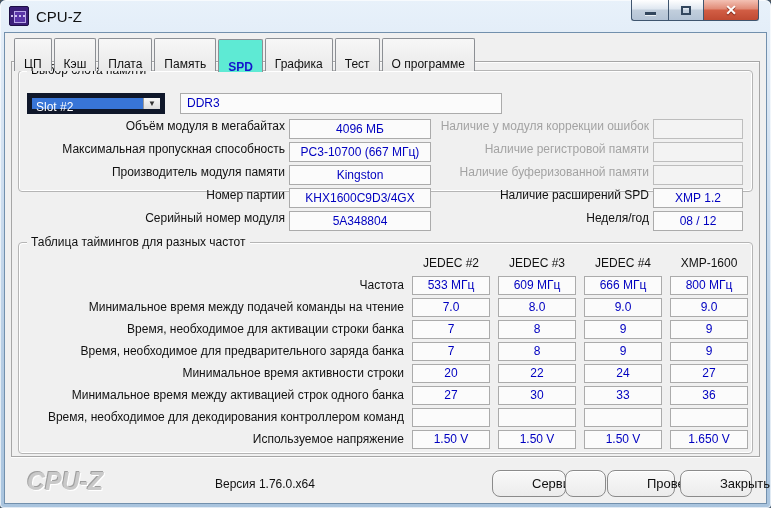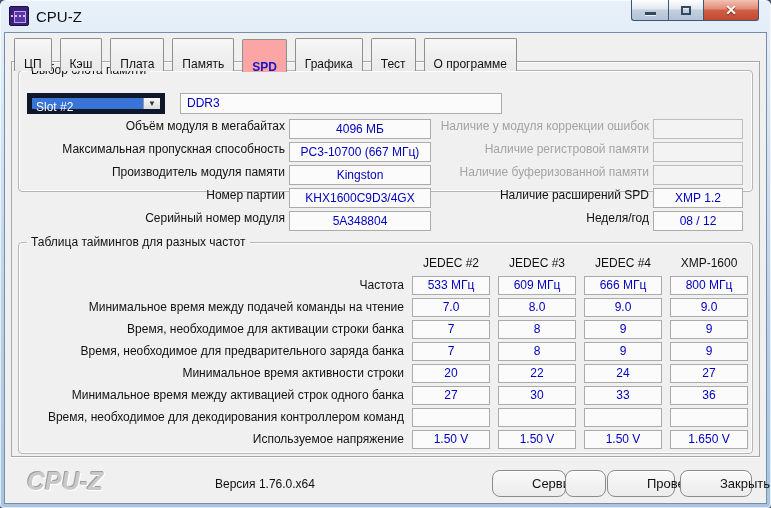--- a/index.html
+++ b/index.html
@@ -38,22 +38,22 @@
   .glyph-max{ width:10px; height:9px; border:2px solid #33475e; background:transparent;}
 
   
   .client{ position:absolute; left:4px; right:4px; top:32px; bottom:4px;
     background:#f0f0f0; border:1px solid #7290ad; }
 
   
   .tabs{ position:absolute; top:5px; left:9px; display:flex; align-items:flex-end; z-index:3; }
   .tab{ height:20px; line-height:19px; padding:16px 9px; font-size:12px; color:#111;
     border:1px solid #8c8f94; border-bottom:none; border-radius:2px 2px 0 0;
-    background:linear-gradient(#f7f7f7,#e9e9e9); margin-right:8px; cursor:default; }
-  .tab.active{ height:23px; line-height:22px; background:#fca5a5;
+    background:linear-gradient(#f7f7f7,#e9e9e9); margin-right:2px; cursor:default; }
+  .tab.active{ height:23px; line-height:22px; background:#5eead4;
     color:#1414cd; font-weight:bold; margin-bottom:-1px; }
 
   .page{ position:absolute; left:6px; right:6px; top:28px; bottom:46px;
     background:#f0f0f0; border:1px solid #a6a6a6; box-shadow:0 1px 0 #fdfdfd, inset 0 1px 0 #fdfdfd; }
 
   
   .groupbox{ position:absolute; border:1px solid #b5b5b5; border-radius:4px;
     box-shadow: inset 1px 1px 0 #ffffff, inset -1px -1px 0 #ffffff; }
   .gb-title{ position:absolute; top:-8px; left:8px; background:#f0f0f0;
     padding:0 4px; font-size:12px; color:#111; white-space:nowrap; }

